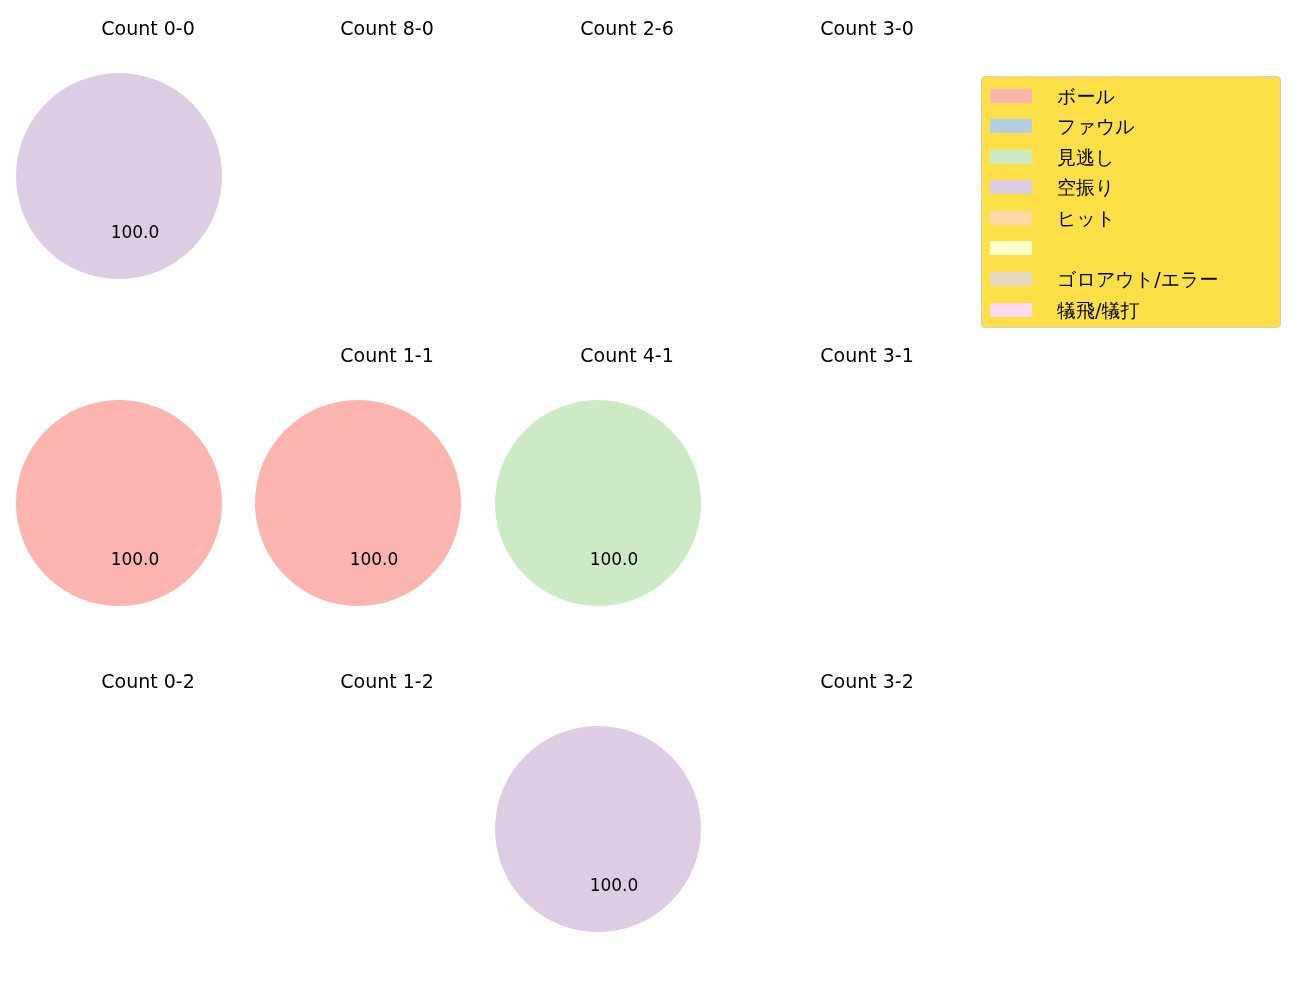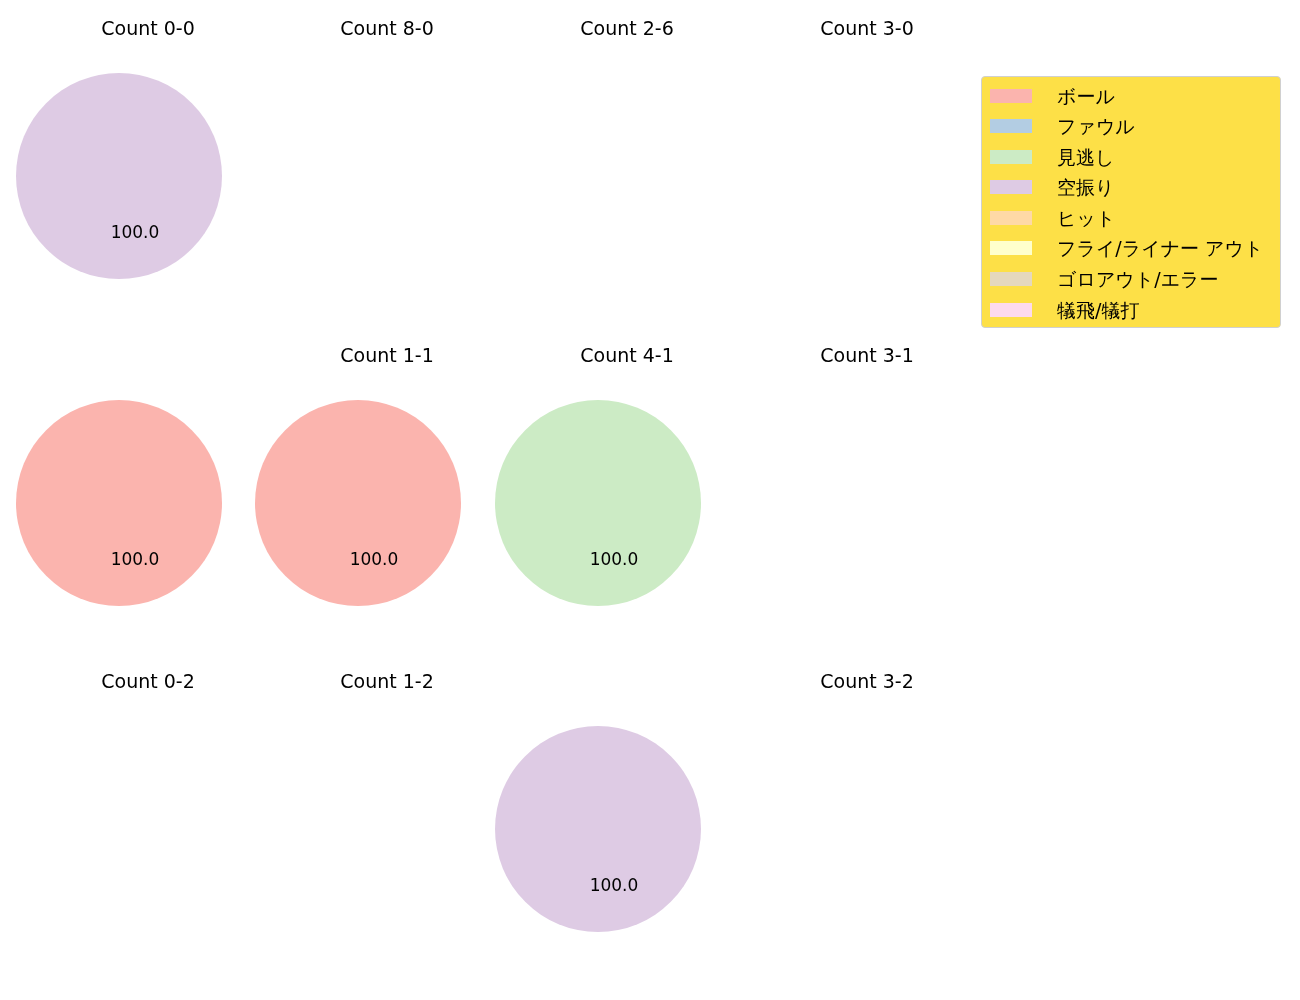--- a/index.html
+++ b/index.html
@@ -84,21 +84,20 @@
   <div class="legend-item" style="top:95px;">
     <div class="swatch" style="background:#decbe4"></div>
     <div class="legend-text">空振り</div>
   </div>
   <div class="legend-item" style="top:126px;">
     <div class="swatch" style="background:#fed9a6"></div>
     <div class="legend-text">ヒット</div>
   </div>
   <div class="legend-item" style="top:156px;">
     <div class="swatch" style="background:#ffffcc"></div>
-    <div class="legend-text">フライ/ライナー アウト</div>
   </div>
   <div class="legend-item" style="top:187px;">
     <div class="swatch" style="background:#e5d8bd"></div>
     <div class="legend-text">ゴロアウト/エラー</div>
   </div>
   <div class="legend-item" style="top:218px;">
     <div class="swatch" style="background:#fddaec"></div>
     <div class="legend-text">犠飛/犠打</div>
   </div>
 </div>

